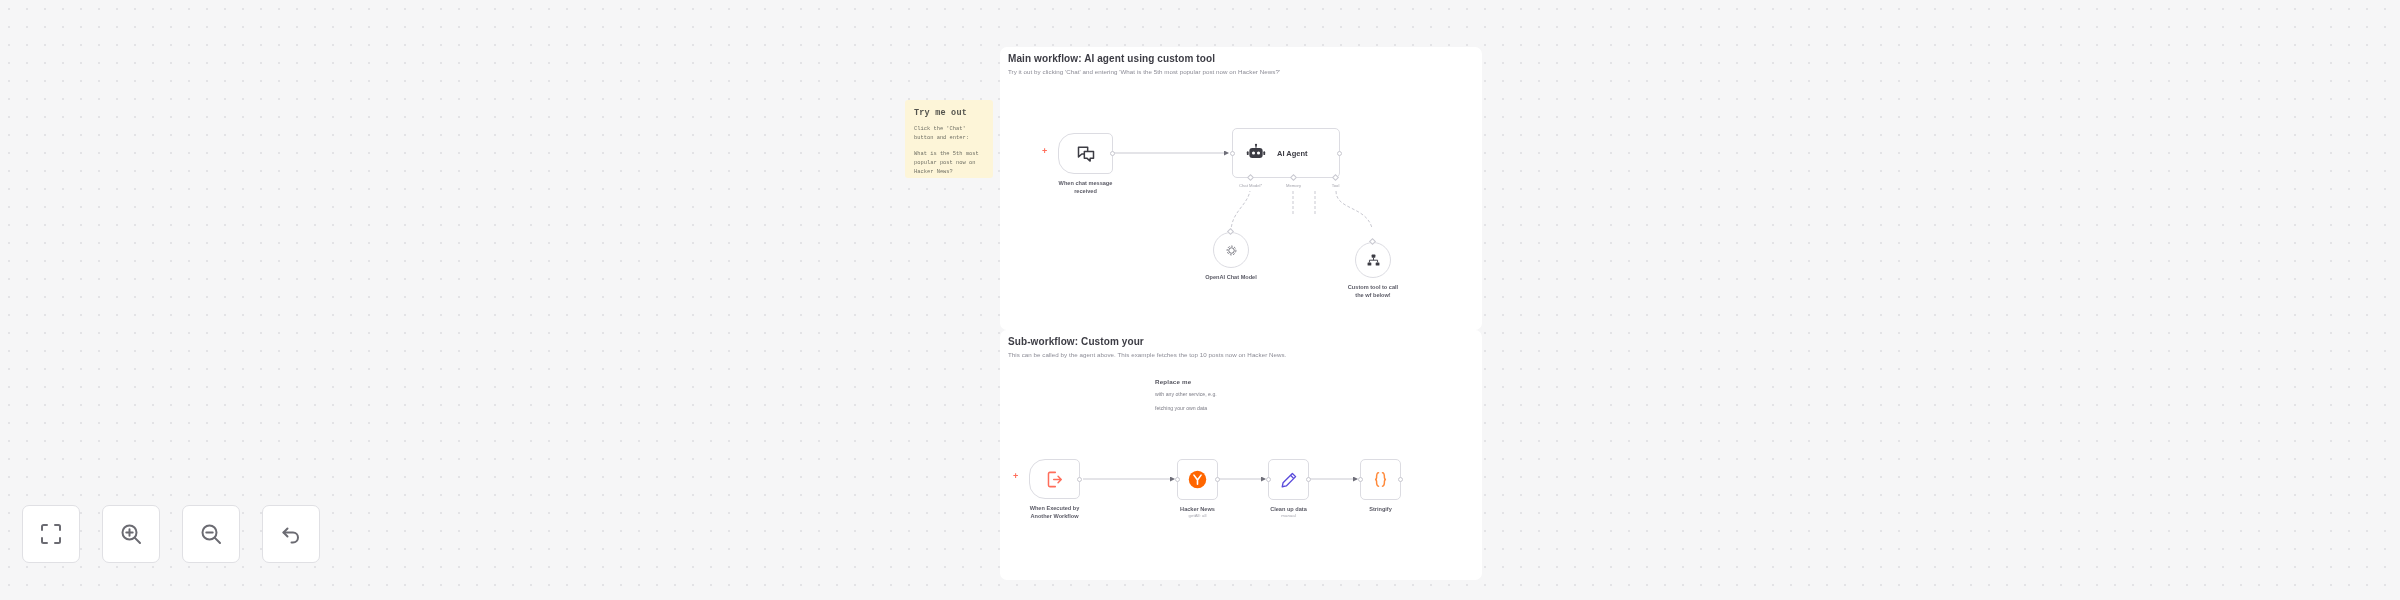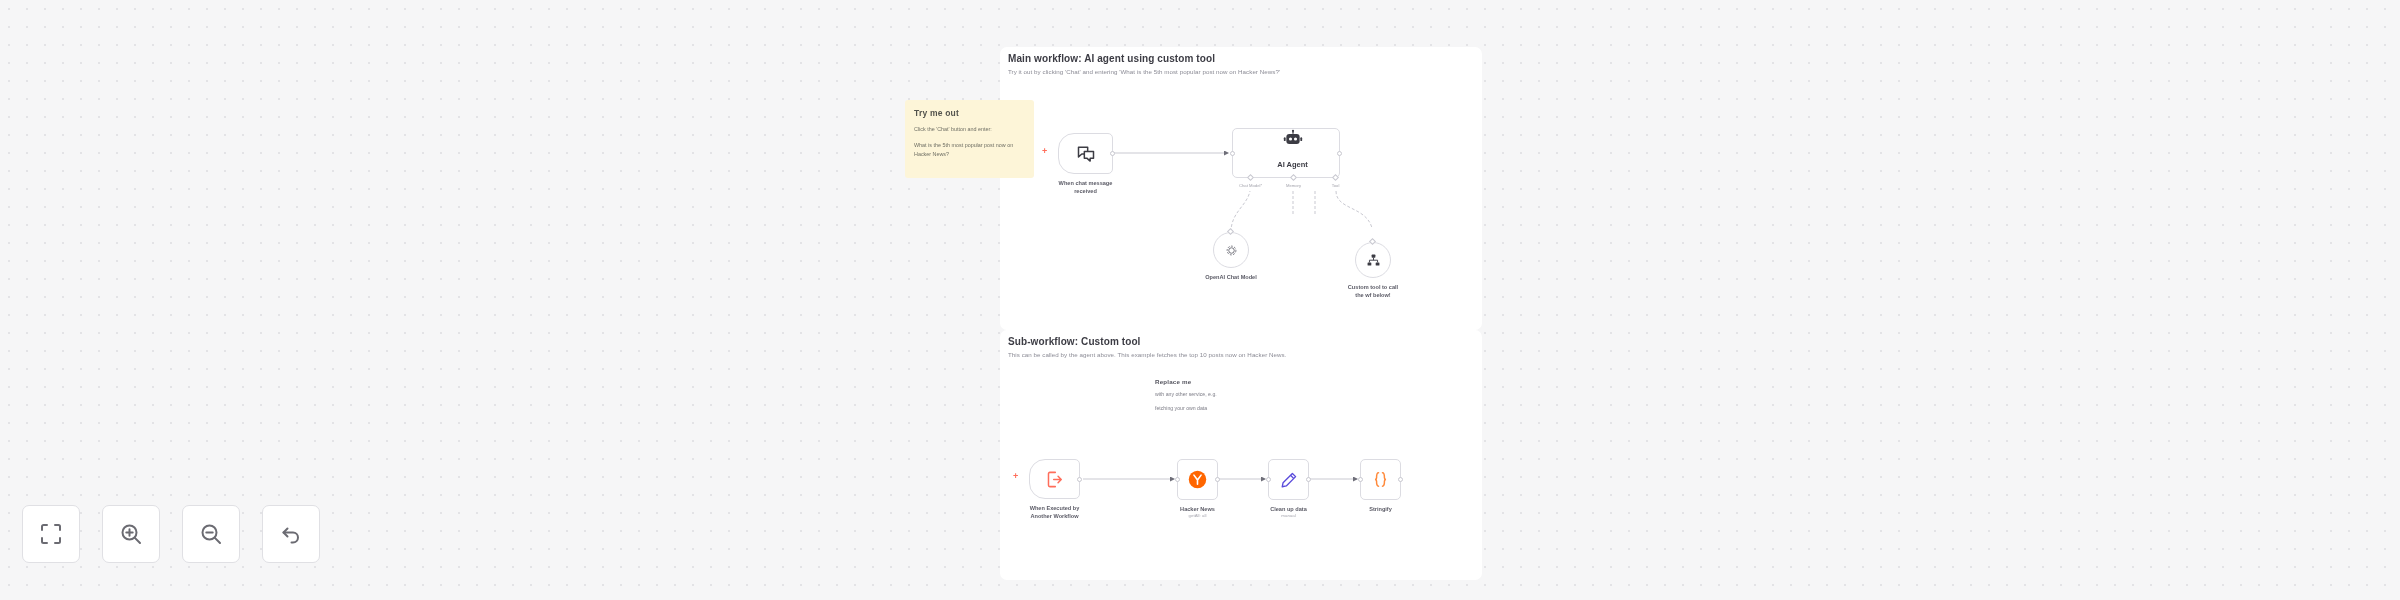--- a/index.html
+++ b/index.html
@@ -34,21 +34,21 @@
     white-space: nowrap; letter-spacing: .05px;
   }
 
   
   .sticky {
     position: absolute;
     background: #fdf5d8;
     border-radius: 3px;
     padding: 8px 9px;
   }
-  #sticky-try { left: 905px; top: 100px; width: 129px; height: 78px; }
+  #sticky-try { left: 905px; top: 100px; width: 88px; height: 78px; font-family: Liberation Mono, monospace; }
   .sticky-title {
     font-size: 8.5px; font-weight: bold; color: #53534d;
     letter-spacing: .2px;
   }
   .sticky-p {
     font-size: 5.4px; color: #6f6f64; line-height: 1.65;
     margin-top: 7px;
   }
   #sticky-replace {
     left: 1155px; top: 378px; width: 70px; height: 62px;
@@ -63,21 +63,20 @@
   .layer svg { position: absolute; left: 0; top: 0; overflow: visible; }
 
   
   .node { position: absolute; }
   .node-box {
     background: #fff;
     border: 1px solid #dcdce2;
     border-radius: 5px;
     display: flex; align-items: center; justify-content: center;
     position: relative;
-    flex-direction: column;
   }
   .node-label {
     position: absolute; left: 50%; transform: translateX(-50%);
     text-align: center; white-space: nowrap;
     font-size: 5.6px; font-weight: bold; color: #5b5b66;
     line-height: 1.45;
   }
   .node-sublabel {
     position: absolute; left: 50%; transform: translateX(-50%);
     text-align: center; white-space: nowrap;
@@ -139,21 +138,21 @@
 
 <div class="wf-card" id="wf-main">
   <div class="wf-head">
     <div class="wf-title">Main workflow: AI agent using custom tool</div>
     <div class="wf-sub">Try it out by clicking 'Chat' and entering 'What is the 5th most popular post now on Hacker News?'</div>
   </div>
 </div>
 
 <div class="wf-card" id="wf-sub">
   <div class="wf-head">
-    <div class="wf-title">Sub-workflow: Custom tool</div>
+    <div class="wf-title">Sub-workflow: Custom your</div>
     <div class="wf-sub">This can be called by the agent above. This example fetches the top 10 posts now on Hacker News.</div>
   </div>
 </div>
 
 <div class="layer">
   <svg width="2400" height="600">
     <defs>
       <marker id="arr" markerWidth="5" markerHeight="5" refX="4" refY="2.5" orient="auto">
         <path d="M0,0 L5,2.5 L0,5 z" fill="#6e6e78"></path>
       </marker>

